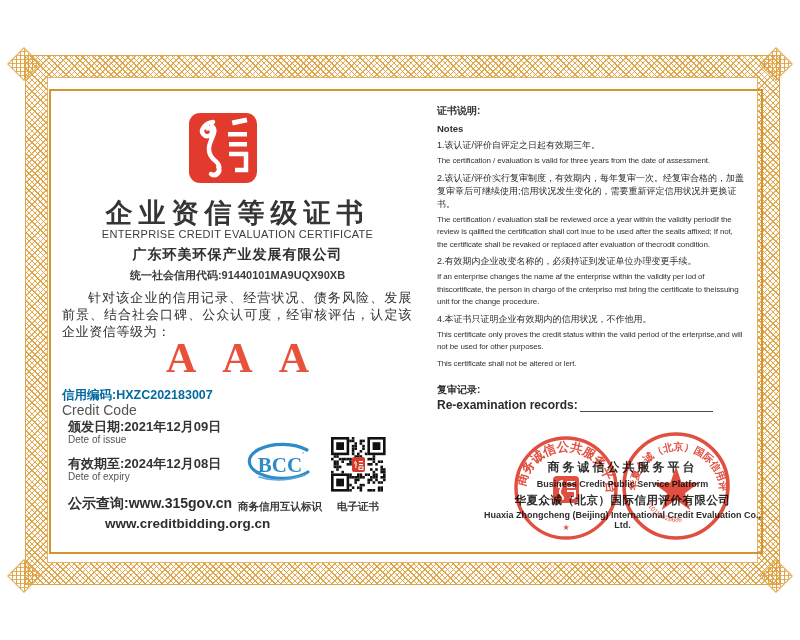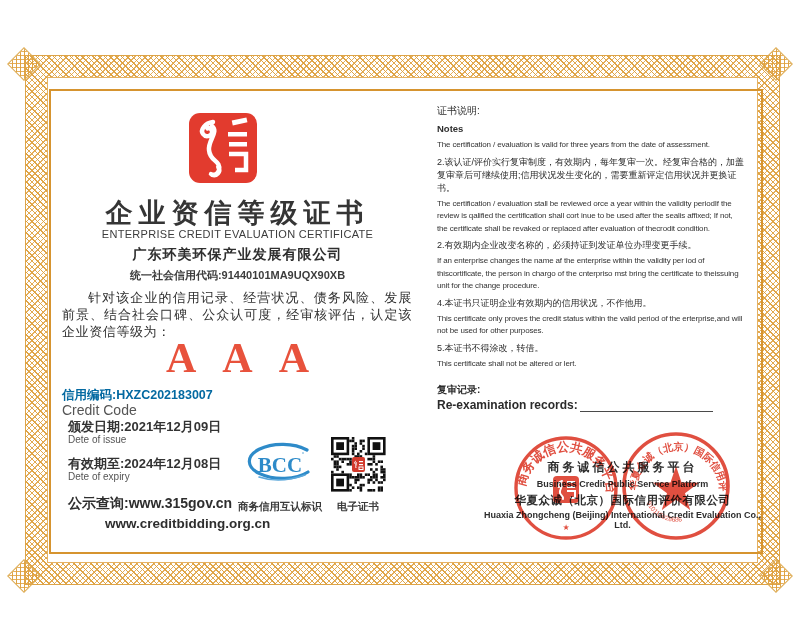--- a/index.html
+++ b/index.html
@@ -41,21 +41,21 @@
   .code-line  { left:62px; top:387px; font-size:12.5px; font-weight:bold; color:#0369a1; }
   .code-sub   { left:62px; top:402px; font-size:14px; color:#555; }
   .date-line  { font-size:13px; font-weight:bold; color:#333;text-align:right; }
   .date-sub   { font-size:10px; color:#555; }
   .query1     { left:68px; top:495px; font-size:14px; font-weight:bold; color:#2e2e2e; }
   .query2     { left:105px; top:516px; font-size:13.5px; font-weight:bold; color:#2e2e2e; }
   .small-label{ font-size:10.5px; font-weight:bold; color:#3a3a3a; text-align:center; }
 
   
   .notes { left:437px; top:104px; width:308px; color:#2f2f2f; }
-  .notes .h-cn { font-size:10px; font-weight:normal; margin-bottom:5px; }
+  .notes .h-cn { font-size:10px; font-weight:bold; margin-bottom:5px; }
   .notes .h-en { font-size:9.5px; font-weight:bold; margin-bottom:5px; }
   .notes p.cn  { font-size:9px;  line-height:13px; margin-bottom:3px; color:#2b2b2b; }
   .notes p.en  { font-size:8px;  line-height:12.5px; margin-bottom:4px; color:#333;
                  letter-spacing:-0.15px; }
   .reexam-cn  { left:437px; top:383px; font-size:10px; font-weight:bold; color:#2b2b2b; }
   .reexam-en  { left:437px; top:398px; width:276px; display:flex; font-size:12px;
                 font-weight:bold; color:#2b2b2b; }
   .reexam-en .blank { flex:1; border-bottom:1px solid #4a4a4a; margin-left:2px; }
 
   
@@ -246,28 +246,28 @@
         <rect x="29" y="31" width="4" height="1.2" fill="#fff"></rect>
         <rect x="29" y="34" width="4" height="2.5" fill="none" stroke="#fff" stroke-width="1"></rect>
       </svg>
     </div>
   <div class="abs small-label" style="left:330px;top:500px;width:56px">电子证书</div>
 
   <div class="abs notes">
     <div class="h-cn">证书说明:</div>
     <div class="h-en">Notes</div>
     <div id="notes-list">
+        <p class="cn">1.该认证/评价自评定之日起有效期三年。</p>
         <p class="en">The certification / evaluation is valid for three years from the date of assessment.</p>
         <p class="cn">2.该认证/评价实行复审制度，有效期内，每年复审一次。经复审合格的，加盖复审章后可继续使用;信用状况发生变化的，需要重新评定信用状况并更换证书。</p>
         <p class="en">The certification / evaluation stall be reviewed orce a year within the validity periodIf the review is qalified the certification shall cort inue to be used after the sealis affixed; If not, the certificate shall be revaked or replaced after evaluation of thecrodit condition.</p>
         <p class="cn">2.有效期内企业改变名称的，必须持证到发证单位办理变更手续。</p>
         <p class="en">If an enterprise changes the name af the enterprise within the validity per iod of thiscortificate, the person in chargo of the cnterpriso mst bring the certificate to theissuing unit for the change procedure.</p>
         <p class="cn">4.本证书只证明企业有效期内的信用状况，不作他用。</p>
         <p class="en">This certificate only proves the credit status within the valid period of the erterprise,and will not be used for other purposes.</p>
-        <p class="cn">5.本证书不得涂改，转借。</p>
         <p class="en">This certificate shall not be altered or lert.</p>
       </div>
   </div>
 
   <div class="abs reexam-cn">复审记录:</div>
   <div class="abs reexam-en">
     <span>Re-examination records:</span>
     <span class="blank"></span>
   </div>
 

